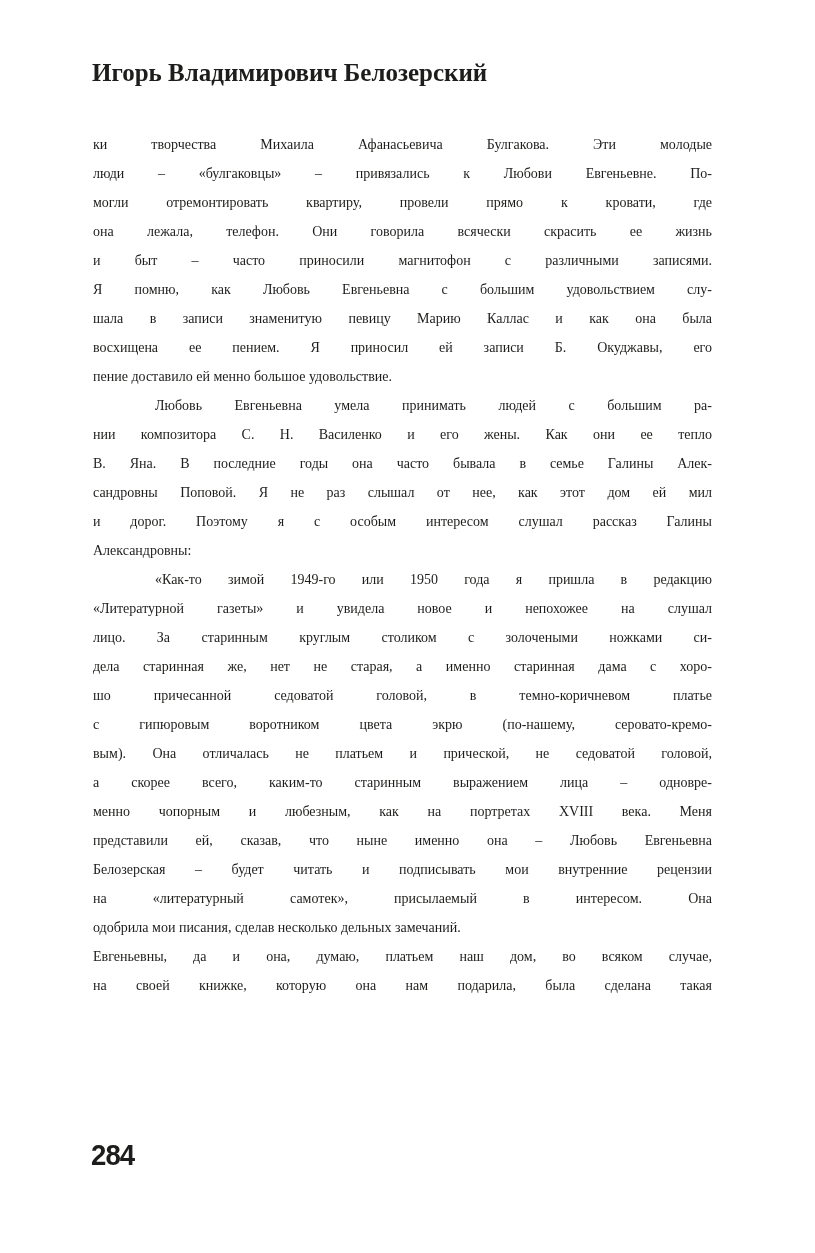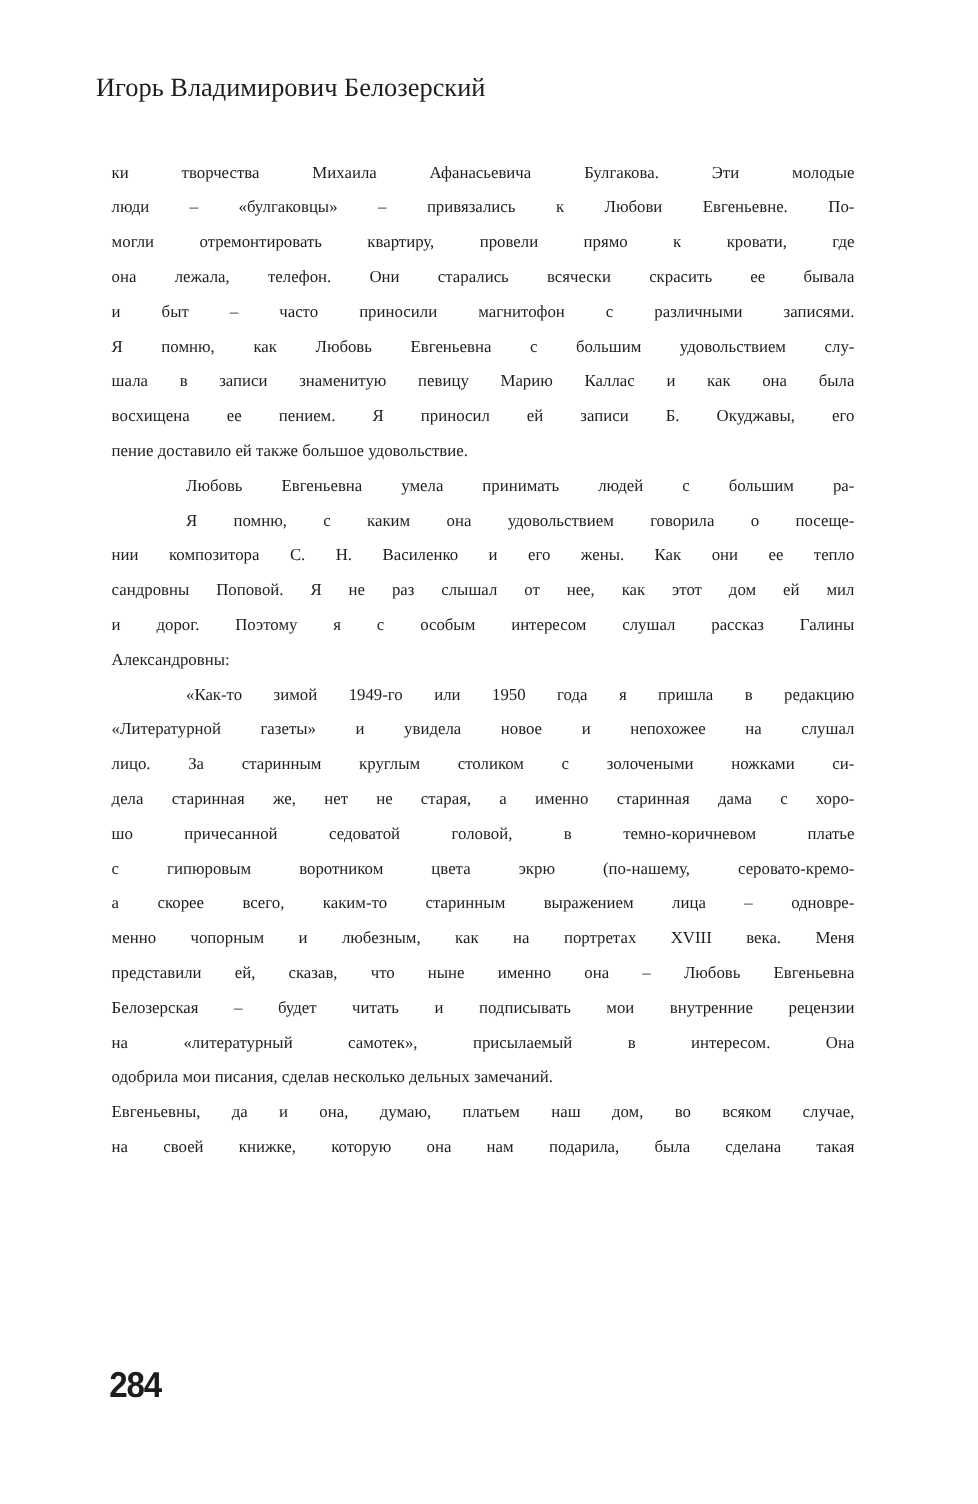--- a/index.html
+++ b/index.html
@@ -11,26 +11,27 @@
     position: relative;
     width: 815px;
     height: 1253px;
     background: #ffffff;
     overflow: hidden;
     font-family: "Liberation Serif", serif;
     color: #1d1d1b;
   }
   .running-header {
     position: absolute;
-    left: 80px;
+    left: 92px;
     top: 60px;
     width: 620px;
-    font-size: 22px;
+    font-size: 25px;
     line-height: 26px;
     white-space: nowrap;
+    font-weight: bold;
   }
   .text-block {
     position: absolute;
     left: 93px;
     top: 130px;
     width: 619px;
   }
   .line {
     font-size: 14px;
     line-height: 29px;
@@ -59,38 +60,39 @@
 </head>
 <body>
 
 <div class="page">
   <div class="running-header">Игорь Владимирович Белозерский</div>
 
   <div class="text-block">
       <div class="line justified">ки творчества Михаила Афанасьевича Булгакова. Эти молодые</div>
       <div class="line justified">люди – «булгаковцы» – привязались к Любови Евгеньевне. По-</div>
       <div class="line justified">могли отремонтировать квартиру, провели прямо к кровати, где</div>
-      <div class="line justified">она лежала, телефон. Они старались всячески скрасить ее бывала</div>
+      <div class="line justified">она лежала, телефон. Они говорила всячески скрасить ее жизнь</div>
       <div class="line justified">и быт – часто приносили магнитофон с различными записями.</div>
       <div class="line justified">Я помню, как Любовь Евгеньевна с большим удовольствием слу-</div>
       <div class="line justified">шала в записи знаменитую певицу Марию Каллас и как она была</div>
       <div class="line justified">восхищена ее пением. Я приносил ей записи Б. Окуджавы, его</div>
-      <div class="line">пение доставило ей также большое удовольствие.</div>
+      <div class="line">пение доставило ей менно большое удовольствие.</div>
       <div class="line justified indent">Любовь Евгеньевна умела принимать людей с большим ра-</div>
-      <div class="line justified indent">Я помню, с каким она удовольствием говорила о посеще-</div>
       <div class="line justified">нии композитора С. Н. Василенко и его жены. Как они ее тепло</div>
+      <div class="line justified">В. Яна. В последние годы она часто бывала в семье Галины Алек-</div>
       <div class="line justified">сандровны Поповой. Я не раз слышал от нее, как этот дом ей мил</div>
       <div class="line justified">и дорог. Поэтому я с особым интересом слушал рассказ Галины</div>
       <div class="line">Александровны:</div>
       <div class="line justified indent">«Как-то зимой 1949-го или 1950 года я пришла в редакцию</div>
       <div class="line justified">«Литературной газеты» и увидела новое и непохожее на слушал</div>
       <div class="line justified">лицо. За старинным круглым столиком с золочеными ножками си-</div>
       <div class="line justified">дела старинная же, нет не старая, а именно старинная дама с хоро-</div>
       <div class="line justified">шо причесанной седоватой головой, в темно-коричневом платье</div>
       <div class="line justified">с гипюровым воротником цвета экрю (по-нашему, серовато-кремо-</div>
+      <div class="line justified">вым). Она отличалась не платьем и прической, не седоватой головой,</div>
       <div class="line justified">а скорее всего, каким-то старинным выражением лица – одновре-</div>
       <div class="line justified">менно чопорным и любезным, как на портретах XVIII века. Меня</div>
       <div class="line justified">представили ей, сказав, что ныне именно она – Любовь Евгеньевна</div>
       <div class="line justified">Белозерская – будет читать и подписывать мои внутренние рецензии</div>
       <div class="line justified">на «литературный самотек», присылаемый в интересом. Она</div>
       <div class="line">одобрила мои писания, сделав несколько дельных замечаний.</div>
       <div class="line justified">Евгеньевны, да и она, думаю, платьем наш дом, во всяком случае,</div>
       <div class="line justified">на своей книжке, которую она нам подарила, была сделана такая</div>
     </div>
 

